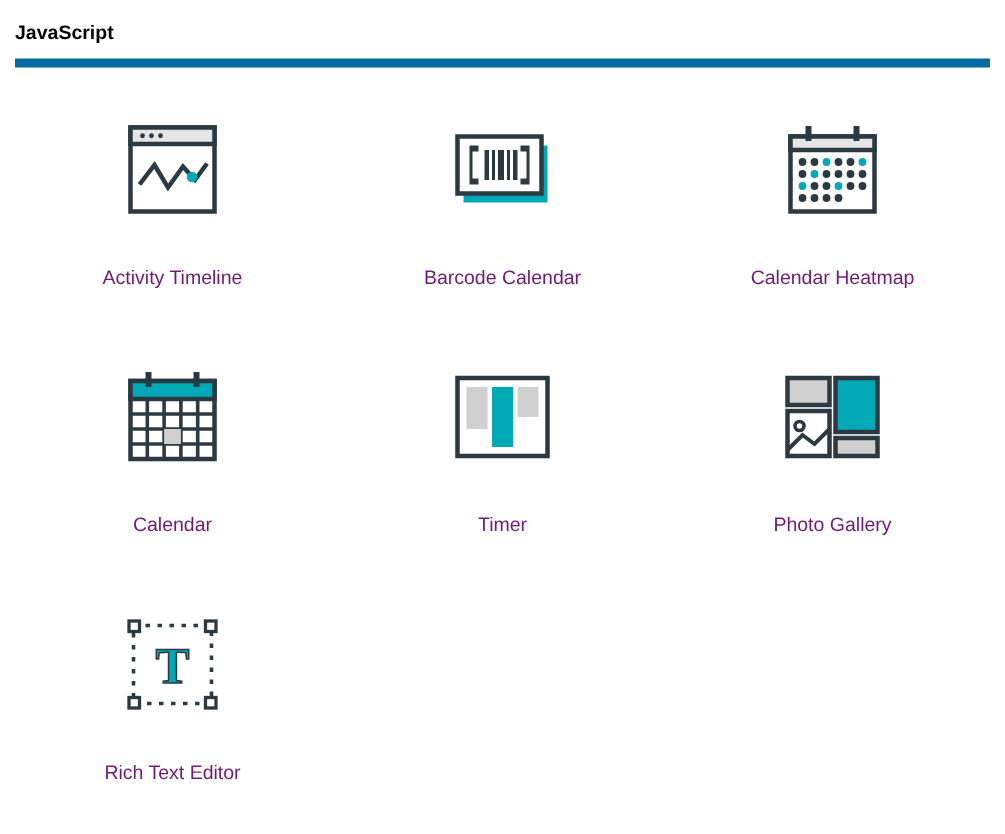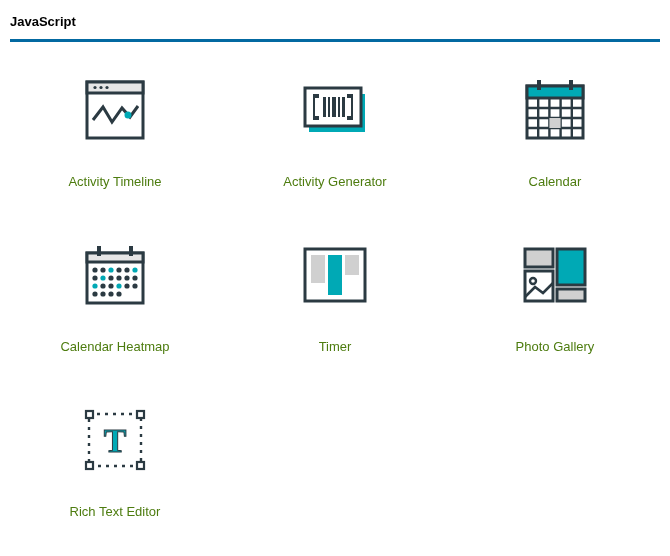--- a/index.html
+++ b/index.html
@@ -1,22 +1,22 @@
 <!DOCTYPE html>
 <html><head>
 <meta charset="utf-8">
 <style>
   * { box-sizing: border-box; margin: 0; padding: 0; }
   html, body { width: 670px; height: 556px; font-family: -apple-system, BlinkMacSystemFont, "Segoe UI", Helvetica, Arial, sans-serif; background: #fff; color: #000; }
   .container { padding: 10px 10px 0 10px; }
-  .section-header { font-size: 13px; font-weight: 700; padding: 4px 0 10px 0; border-bottom: 3px solid #0369a1; margin-bottom: 20px; }
+  .section-header { font-size: 13px; font-weight: 700; padding: 4px 0 10px 0; border-bottom: 6px solid #0369a1; margin-bottom: 20px; }
   .grid { display: grid; grid-template-columns: repeat(3, 1fr); gap: 30px 10px; }
   .card { display: flex; flex-direction: column; align-items: center; cursor: pointer; padding: 8px; border-radius: 6px; }
   .icon-holder { width: 80px; height: 80px; display: flex; align-items: center; justify-content: center; margin-bottom: 24px; }
-  .card-label { font-size: 13px; color: #4d7c0f; font-weight: 400; text-align: center; }
+  .card-label { font-size: 13px; color: #701a75; font-weight: 400; text-align: center; }
   svg { display: block; }
 </style>
 </head>
 <body>
 
 <div class="container">
   <div class="section-header">JavaScript</div>
 
   <div class="grid">
 
@@ -42,41 +42,21 @@
           <rect x="6" y="6" width="56" height="38" fill="#fff" stroke="#2b3a42" stroke-width="3"></rect>
           <path d="M14 12 h6 v4 h-4 v18 h4 v4 h-6 z" fill="#2b3a42"></path>
           <path d="M54 12 h-6 v4 h4 v18 h-4 v4 h6 z" fill="#2b3a42"></path>
           <rect x="24" y="15" width="3" height="20" fill="#2b3a42"></rect>
           <rect x="29" y="15" width="2" height="20" fill="#2b3a42"></rect>
           <rect x="33" y="15" width="4" height="20" fill="#2b3a42"></rect>
           <rect x="39" y="15" width="2" height="20" fill="#2b3a42"></rect>
           <rect x="43" y="15" width="3" height="20" fill="#2b3a42"></rect>
         </svg>
       </div>
-      <div class="card-label">Activity Generator</div>
-    </div>
-
-    <div class="card">
-      <div class="icon-holder">
-        <svg width="68" height="68" viewBox="0 0 68 68">
-          <rect x="6" y="10" width="56" height="52" fill="#fff" stroke="#2b3a42" stroke-width="3"></rect>
-          <rect x="6" y="10" width="56" height="12" fill="#00a9b5" stroke="#2b3a42" stroke-width="3"></rect>
-          <rect x="16" y="4" width="4" height="10" fill="#2b3a42"></rect>
-          <rect x="48" y="4" width="4" height="10" fill="#2b3a42"></rect>
-          <line x1="6" y1="32" x2="62" y2="32" stroke="#2b3a42" stroke-width="2.4"></line>
-          <line x1="6" y1="42" x2="62" y2="42" stroke="#2b3a42" stroke-width="2.4"></line>
-          <line x1="6" y1="52" x2="62" y2="52" stroke="#2b3a42" stroke-width="2.4"></line>
-          <line x1="17.2" y1="22" x2="17.2" y2="62" stroke="#2b3a42" stroke-width="2.4"></line>
-          <line x1="28.4" y1="22" x2="28.4" y2="62" stroke="#2b3a42" stroke-width="2.4"></line>
-          <line x1="39.6" y1="22" x2="39.6" y2="62" stroke="#2b3a42" stroke-width="2.4"></line>
-          <line x1="50.8" y1="22" x2="50.8" y2="62" stroke="#2b3a42" stroke-width="2.4"></line>
-          <rect x="28.4" y="42" width="11.2" height="10" fill="#d0d0d0"></rect>
-        </svg>
-      </div>
-      <div class="card-label">Calendar</div>
+      <div class="card-label">Barcode Calendar</div>
     </div>
 
     <div class="card">
       <div class="icon-holder">
         <svg width="68" height="68" viewBox="0 0 68 68">
           <rect x="6" y="12" width="56" height="50" fill="#fff" stroke="#2b3a42" stroke-width="3"></rect>
           <rect x="6" y="12" width="56" height="9" fill="#e6e6e6" stroke="#2b3a42" stroke-width="3"></rect>
           <rect x="16" y="5" width="4" height="10" fill="#2b3a42"></rect>
           <rect x="48" y="5" width="4" height="10" fill="#2b3a42"></rect>
 
@@ -100,20 +80,40 @@
               <circle cx="46" cy="45" r="2.6" fill="#2b3a42"></circle>
               <circle cx="54" cy="45" r="2.6" fill="#2b3a42"></circle>
             <circle cx="14" cy="53" r="2.6" fill="#2b3a42"></circle>
               <circle cx="22" cy="53" r="2.6" fill="#2b3a42"></circle>
               <circle cx="30" cy="53" r="2.6" fill="#2b3a42"></circle>
               <circle cx="38" cy="53" r="2.6" fill="#2b3a42"></circle>
           </g>
         </svg>
       </div>
       <div class="card-label">Calendar Heatmap</div>
+    </div>
+
+    <div class="card">
+      <div class="icon-holder">
+        <svg width="68" height="68" viewBox="0 0 68 68">
+          <rect x="6" y="10" width="56" height="52" fill="#fff" stroke="#2b3a42" stroke-width="3"></rect>
+          <rect x="6" y="10" width="56" height="12" fill="#00a9b5" stroke="#2b3a42" stroke-width="3"></rect>
+          <rect x="16" y="4" width="4" height="10" fill="#2b3a42"></rect>
+          <rect x="48" y="4" width="4" height="10" fill="#2b3a42"></rect>
+          <line x1="6" y1="32" x2="62" y2="32" stroke="#2b3a42" stroke-width="2.4"></line>
+          <line x1="6" y1="42" x2="62" y2="42" stroke="#2b3a42" stroke-width="2.4"></line>
+          <line x1="6" y1="52" x2="62" y2="52" stroke="#2b3a42" stroke-width="2.4"></line>
+          <line x1="17.2" y1="22" x2="17.2" y2="62" stroke="#2b3a42" stroke-width="2.4"></line>
+          <line x1="28.4" y1="22" x2="28.4" y2="62" stroke="#2b3a42" stroke-width="2.4"></line>
+          <line x1="39.6" y1="22" x2="39.6" y2="62" stroke="#2b3a42" stroke-width="2.4"></line>
+          <line x1="50.8" y1="22" x2="50.8" y2="62" stroke="#2b3a42" stroke-width="2.4"></line>
+          <rect x="28.4" y="42" width="11.2" height="10" fill="#d0d0d0"></rect>
+        </svg>
+      </div>
+      <div class="card-label">Calendar</div>
     </div>
 
     <div class="card">
       <div class="icon-holder">
         <svg width="72" height="64" viewBox="0 0 72 64">
           <rect x="6" y="6" width="60" height="52" fill="#fff" stroke="#2b3a42" stroke-width="3"></rect>
           <rect x="12" y="12" width="14" height="28" fill="#d0d0d0"></rect>
           <rect x="29" y="12" width="14" height="40" fill="#00a9b5"></rect>
           <rect x="46" y="12" width="14" height="20" fill="#d0d0d0"></rect>
         </svg>

